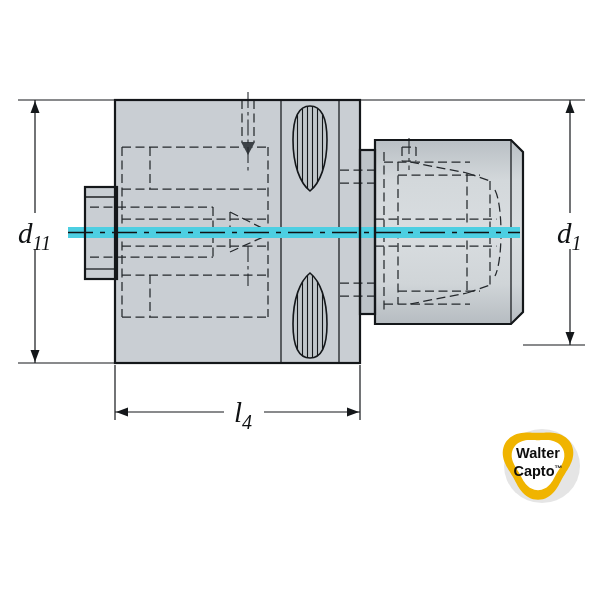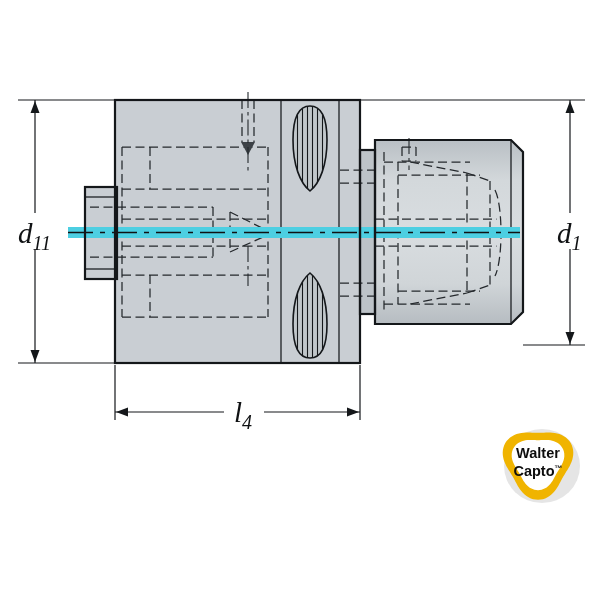--- a/index.html
+++ b/index.html
@@ -1,16 +1,16 @@
 <!DOCTYPE html>
 <html><head>
 <meta charset="utf-8">
 <style>
   html,body{margin:0;padding:0;background:#fff;}
-  .canvas{position:relative;width:600px;height:600px;background:#ffffff;overflow:hidden;}
+  .canvas{position:relative;width:600px;height:600px;background:#ffffff;overflow:hidden;border-radius:16px;}
   svg{display:block;}
   .solid line{stroke:#1c1f22;stroke-width:1.3;}
   .hid line,.hid path{stroke:#24282c;stroke-width:1.25;fill:none;stroke-dasharray:9 4.5;}
   .cl line{stroke:#24282c;stroke-width:1.1;stroke-dasharray:16 4 3.5 4;}
   .lobe{stroke:#14171a;stroke-width:1.6;}
   .bandline{stroke:#101214;stroke-width:1.5;stroke-dasharray:25 7 5 7;fill:none;}
   .outline rect,.outline path{fill:none;stroke:#14171a;stroke-width:2.2;}
   .dim line{stroke:#14171a;stroke-width:1.2;}
   .dim polygon{fill:#14171a;}
   .bg{fill:#ffffff;}

